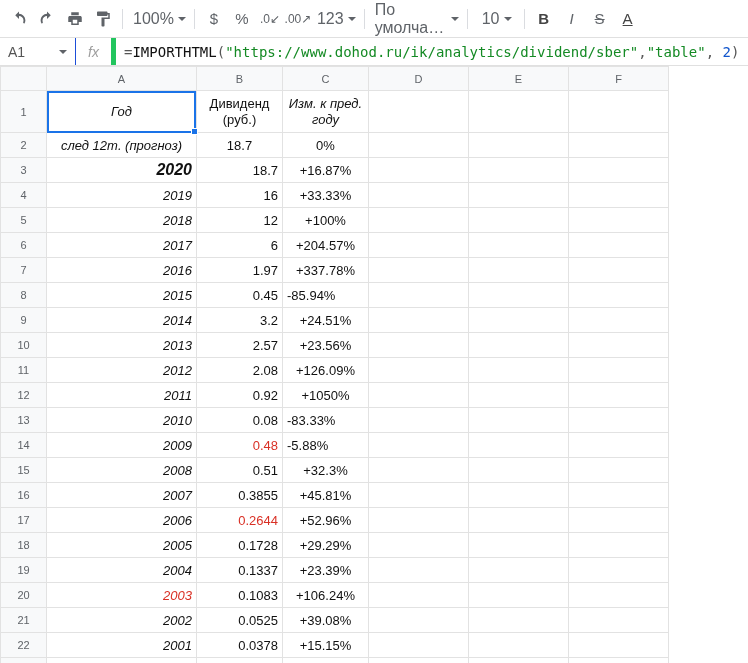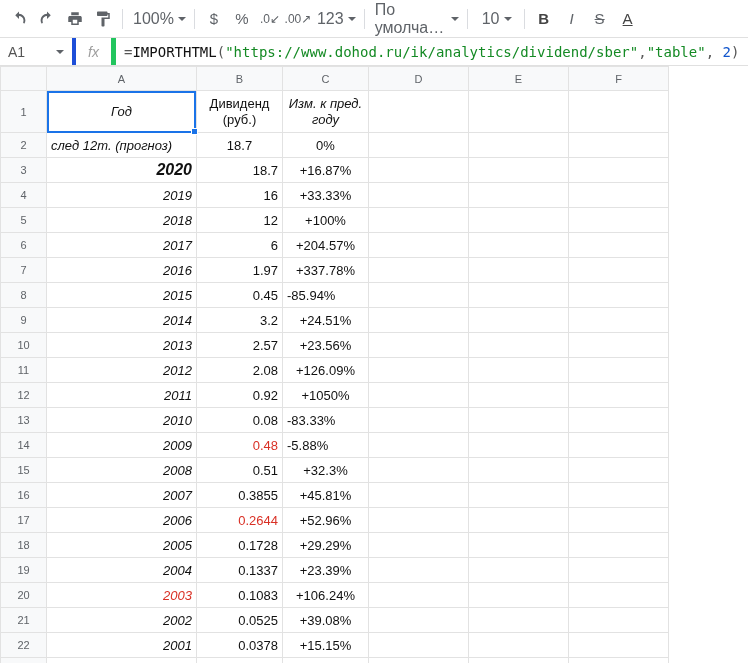--- a/index.html
+++ b/index.html
@@ -65,21 +65,21 @@
     border-bottom: 1px solid #e0e0e0;
     font-size: 14px;
   }
   .name-box {
     width: 76px;
     height: 100%;
     display: flex;
     align-items: center;
     padding: 0 8px;
     color: #555;
-    border-right: 4px solid #1d4ed8;
+    border-right: 1px solid #1d4ed8;
   }
   .name-box .dd-caret { margin-left: auto; }
   .fx {
     width: 40px;
     display: flex;
     align-items: center;
     justify-content: center;
     font-style: italic;
     color: #9e9e9e;
     font-size: 14px;
@@ -132,21 +132,21 @@
   .row-hdr { width: 46px; height: 25px; }
 
   td { height: 25px; padding: 0 4px; font-size: 13px; color: #111; }
   .hdr-row td { text-align: center; height: 42px; font-size: 13px; }
   .hdr-row td span { display:block; line-height:1.2; }
   .hdr-row .c-c span { font-style: italic; }
   .c-a { text-align: right; font-style: italic; }
   .c-b { text-align: right; }
   .c-c { text-align: center; }
   .c-c.rightpad { text-align: left; padding-right: 10px; }
-  .r2 .c-a { font-style: italic; text-align: left;}
+  .r2 .c-a { font-style: italic; text-align: center;}
   .r2 .c-b { text-align: center; }
   .r2 .c-c { text-align: center; }
   .r3 .c-a { font-style: italic; font-weight: bold; font-size: 16px; }
   .red { color: #d93025; }
 
   
   .sel {
     position: absolute;
     border: 2px solid #1a73e8;
     pointer-events: none;

